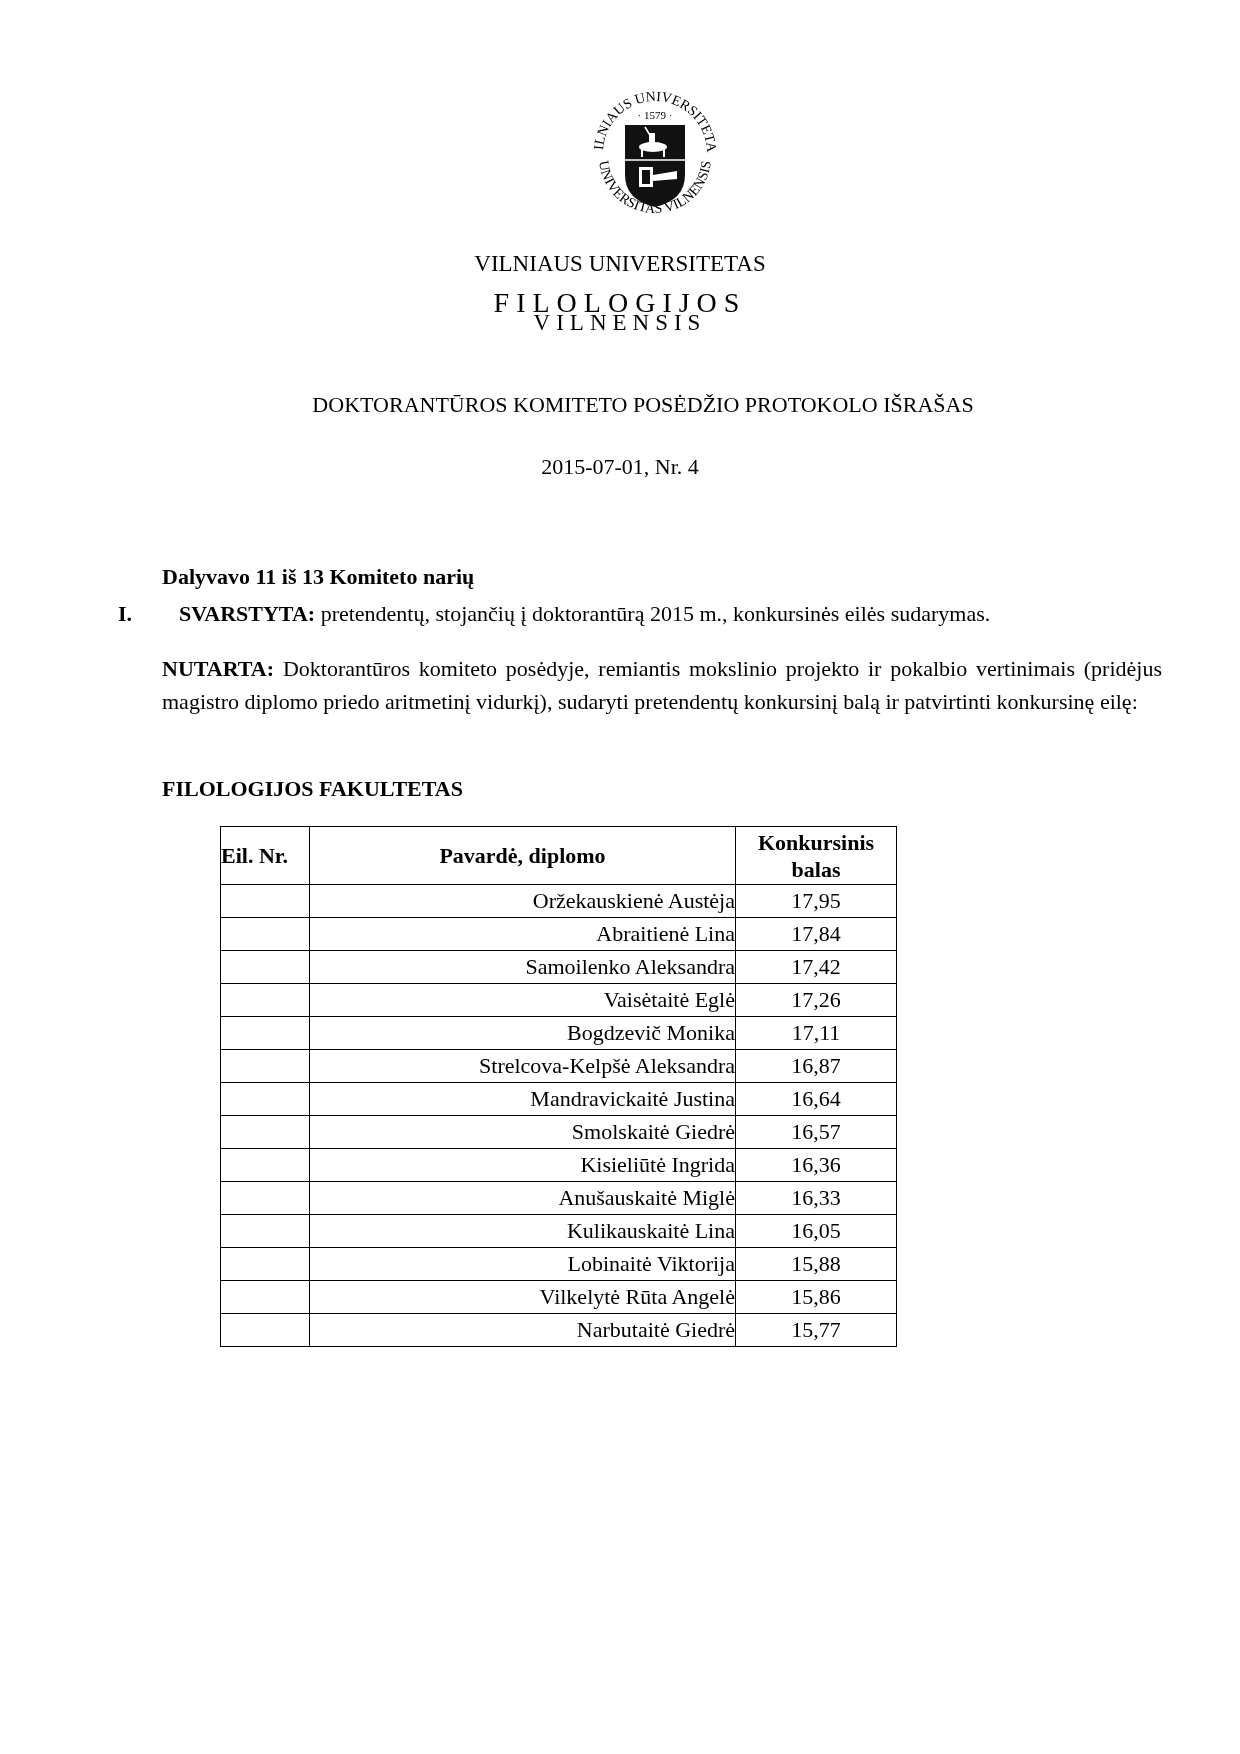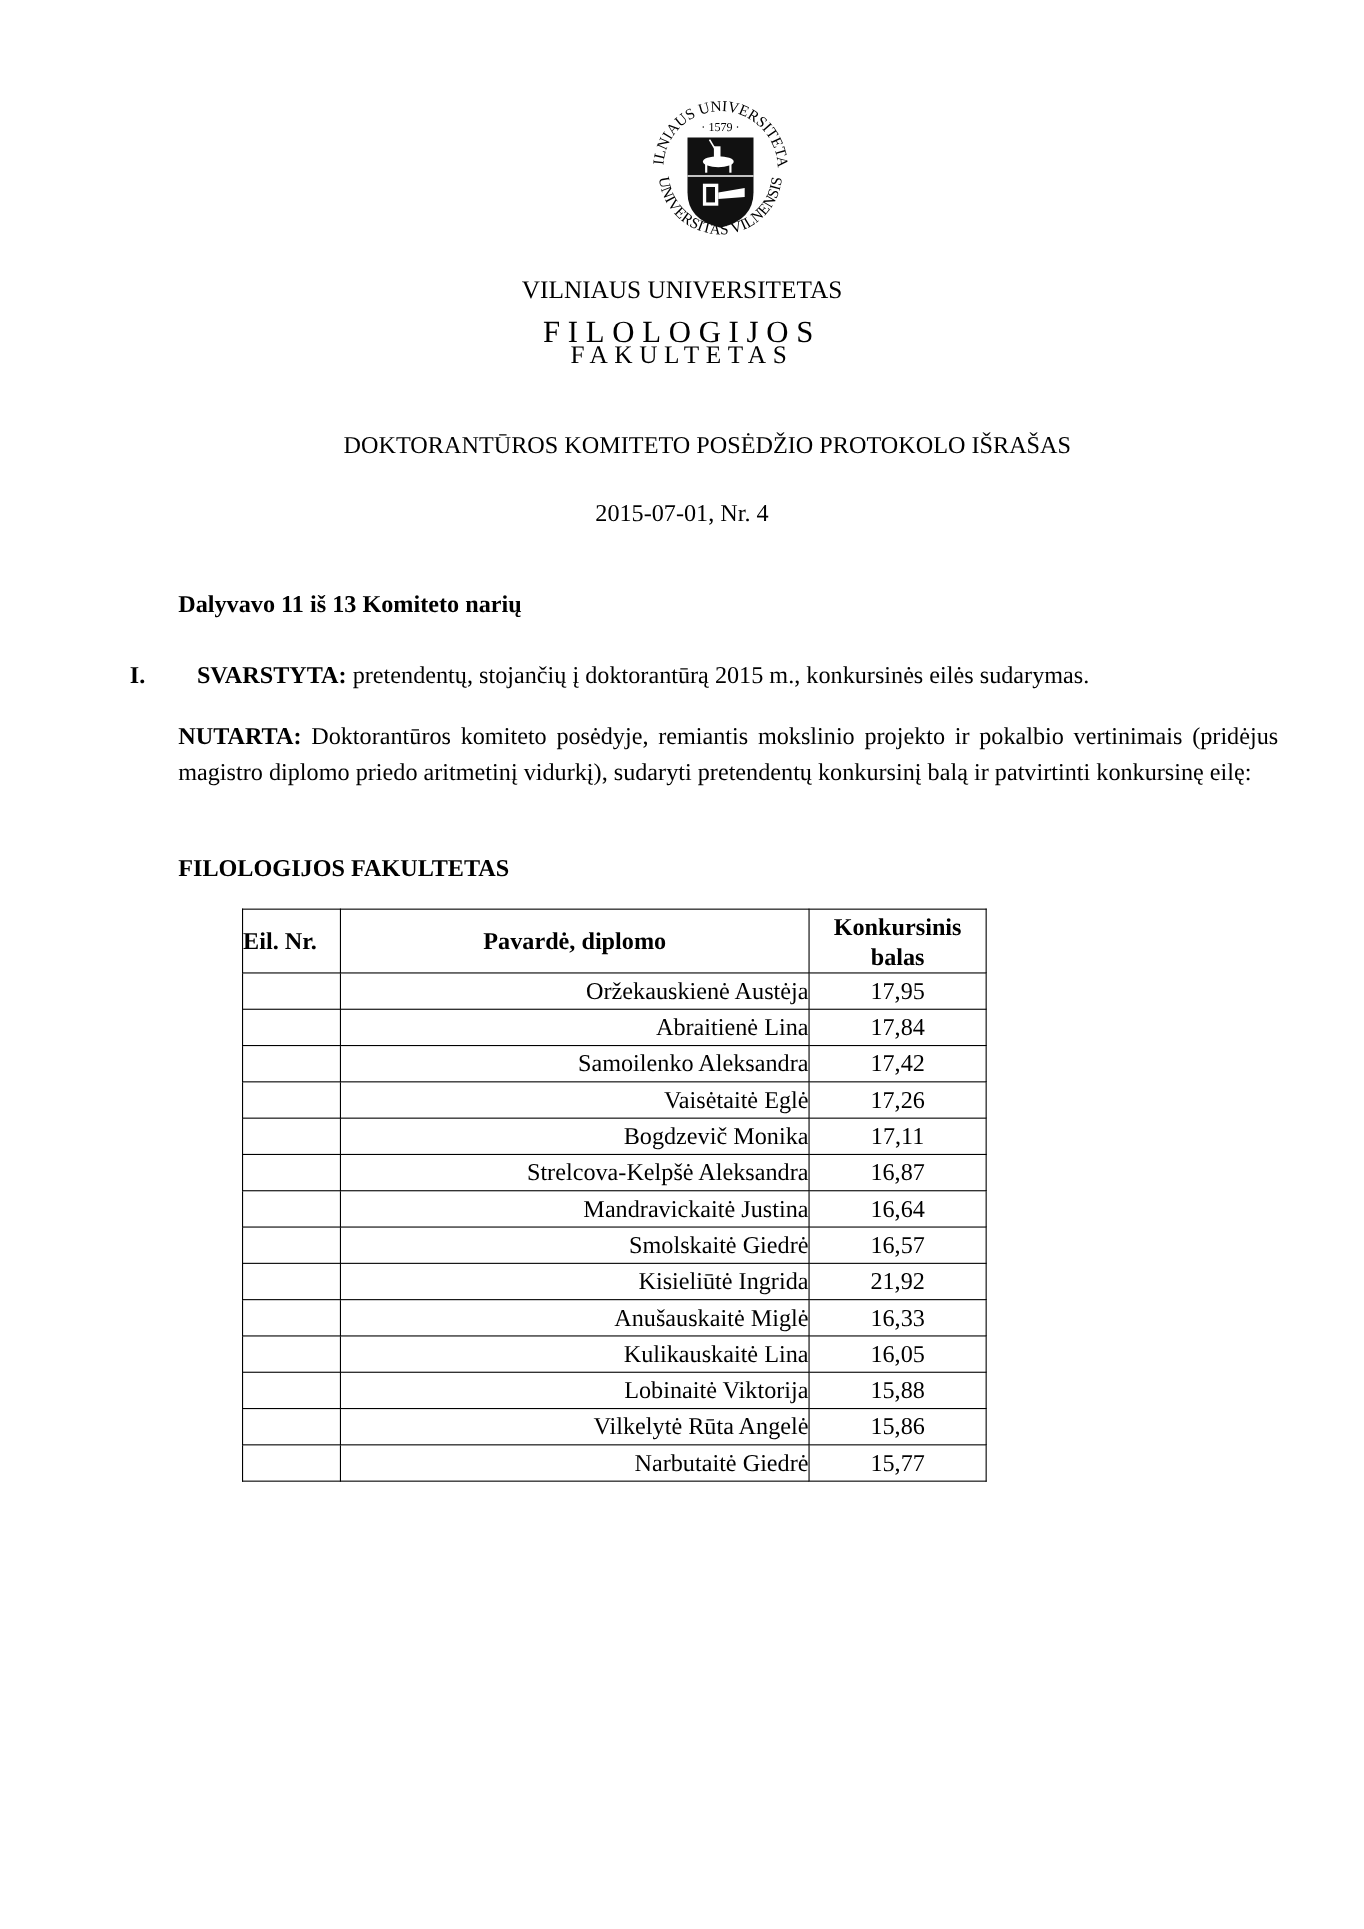--- a/index.html
+++ b/index.html
@@ -8,21 +8,21 @@
   .abs { position:absolute; }
   .center { left:0; width:1240px; text-align:center; }
   #seal { left:585px; top:75px; width:140px; height:150px; }
   .uni { top:250px; font-size:23px; line-height:28px; }
   .fac1 { top:289px; font-size:28px; font-weight:normal; letter-spacing:7px; line-height:28px; }
   .fac2 { top:309px; font-size:23px; letter-spacing:6px; line-height:28px; }
   .title { top:392px; font-size:22px;padding-left:23px; }
   .date { top:454px; font-size:22px;font-family:Liberation Serif, serif; }
   .p { font-size:22px; line-height:33px; }
   .bold { font-weight:bold; }
-  #attend { left:162px; top:532px; }
+  #attend { left:162px; top:560px; }
   #roman { left:118px; top:597px; font-weight:bold; }
   #svarstyta { left:162px; top:597px;margin-left:17px; }
   #nutarta { left:162px; top:652px; width:1000px; text-align:justify; }
   #facheading { left:162px; top:772px; }
   table { position:absolute; left:220px; top:826px; border-collapse:collapse;
           font-size:22px; }
   td, th { border:1.5px solid #000; padding:0; }
   th { font-weight:bold; height:57px; line-height:27px; font-size:22px; }
   td { height:32px; line-height:32px; }
   .c1 { width:88px; }
@@ -57,21 +57,21 @@
   </g>
   <g>
     <rect x="54" y="92" width="14" height="20" fill="#fff"></rect>
     <rect x="57" y="95" width="8" height="14" fill="#111"></rect>
     <path d="M68,100 L92,96 L92,104 L68,106 Z" fill="#fff"></path>
   </g>
 </svg>
 
 <div class="abs center uni">VILNIAUS UNIVERSITETAS</div>
 <div class="abs center fac1">FILOLOGIJOS</div>
-<div class="abs center fac2">FAKULTETAS</div>
+<div class="abs center fac2">VILNENSIS</div>
 
 <div class="abs center title">DOKTORANTŪROS KOMITETO POSĖDŽIO PROTOKOLO IŠRAŠAS</div>
 <div class="abs center date">2015-07-01, Nr. 4</div>
 
 <div id="attend" class="abs p bold">Dalyvavo 11 iš 13 Komiteto narių</div>
 
 <div id="roman" class="abs p">I.</div>
 <div id="svarstyta" class="abs p">
   <span class="bold">SVARSTYTA:</span><span> pretendentų, stojančių į doktorantūrą 2015 m., konkursinės eilės sudarymas.</span>
 </div>
@@ -127,21 +127,21 @@
         <td class="c3">16,64</td>
       </tr>
       <tr>
         <td class="c1"></td>
         <td class="c2">Smolskaitė Giedrė</td>
         <td class="c3">16,57</td>
       </tr>
       <tr>
         <td class="c1"></td>
         <td class="c2">Kisieliūtė Ingrida</td>
-        <td class="c3">21,92</td>
+        <td class="c3">16,36</td>
       </tr>
       <tr>
         <td class="c1"></td>
         <td class="c2">Anušauskaitė Miglė</td>
         <td class="c3">16,33</td>
       </tr>
       <tr>
         <td class="c1"></td>
         <td class="c2">Kulikauskaitė Lina</td>
         <td class="c3">16,05</td>

